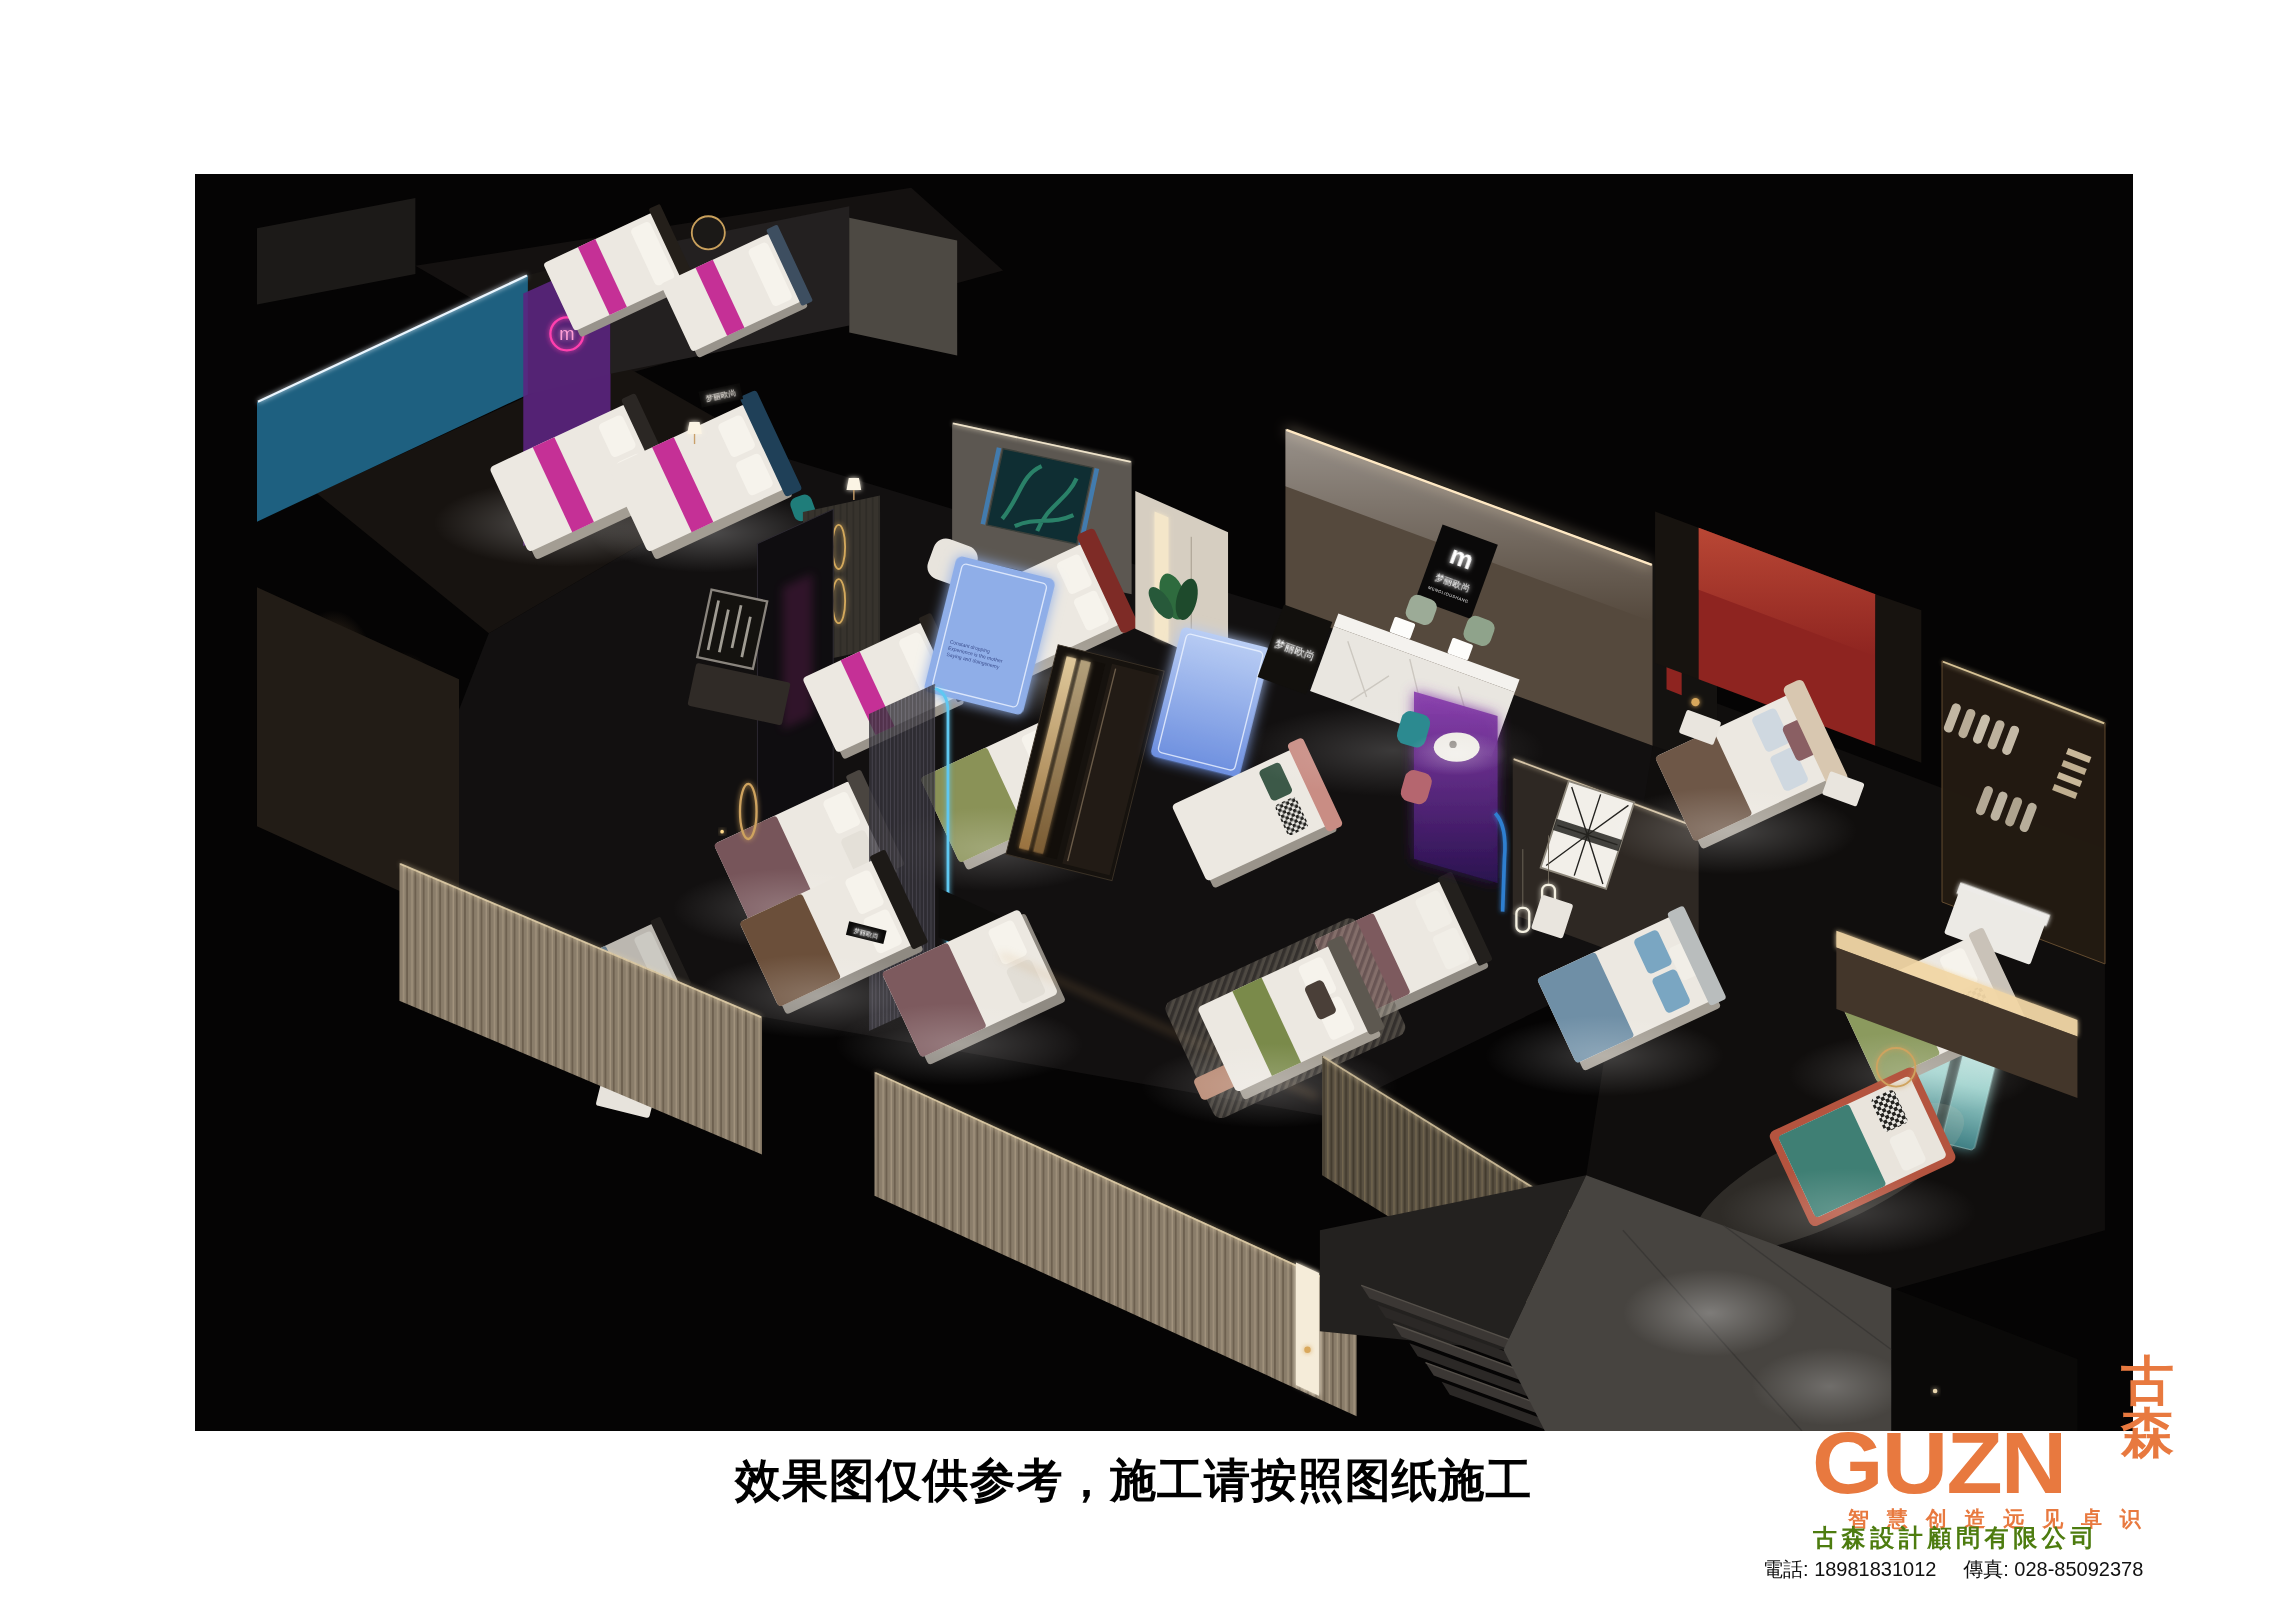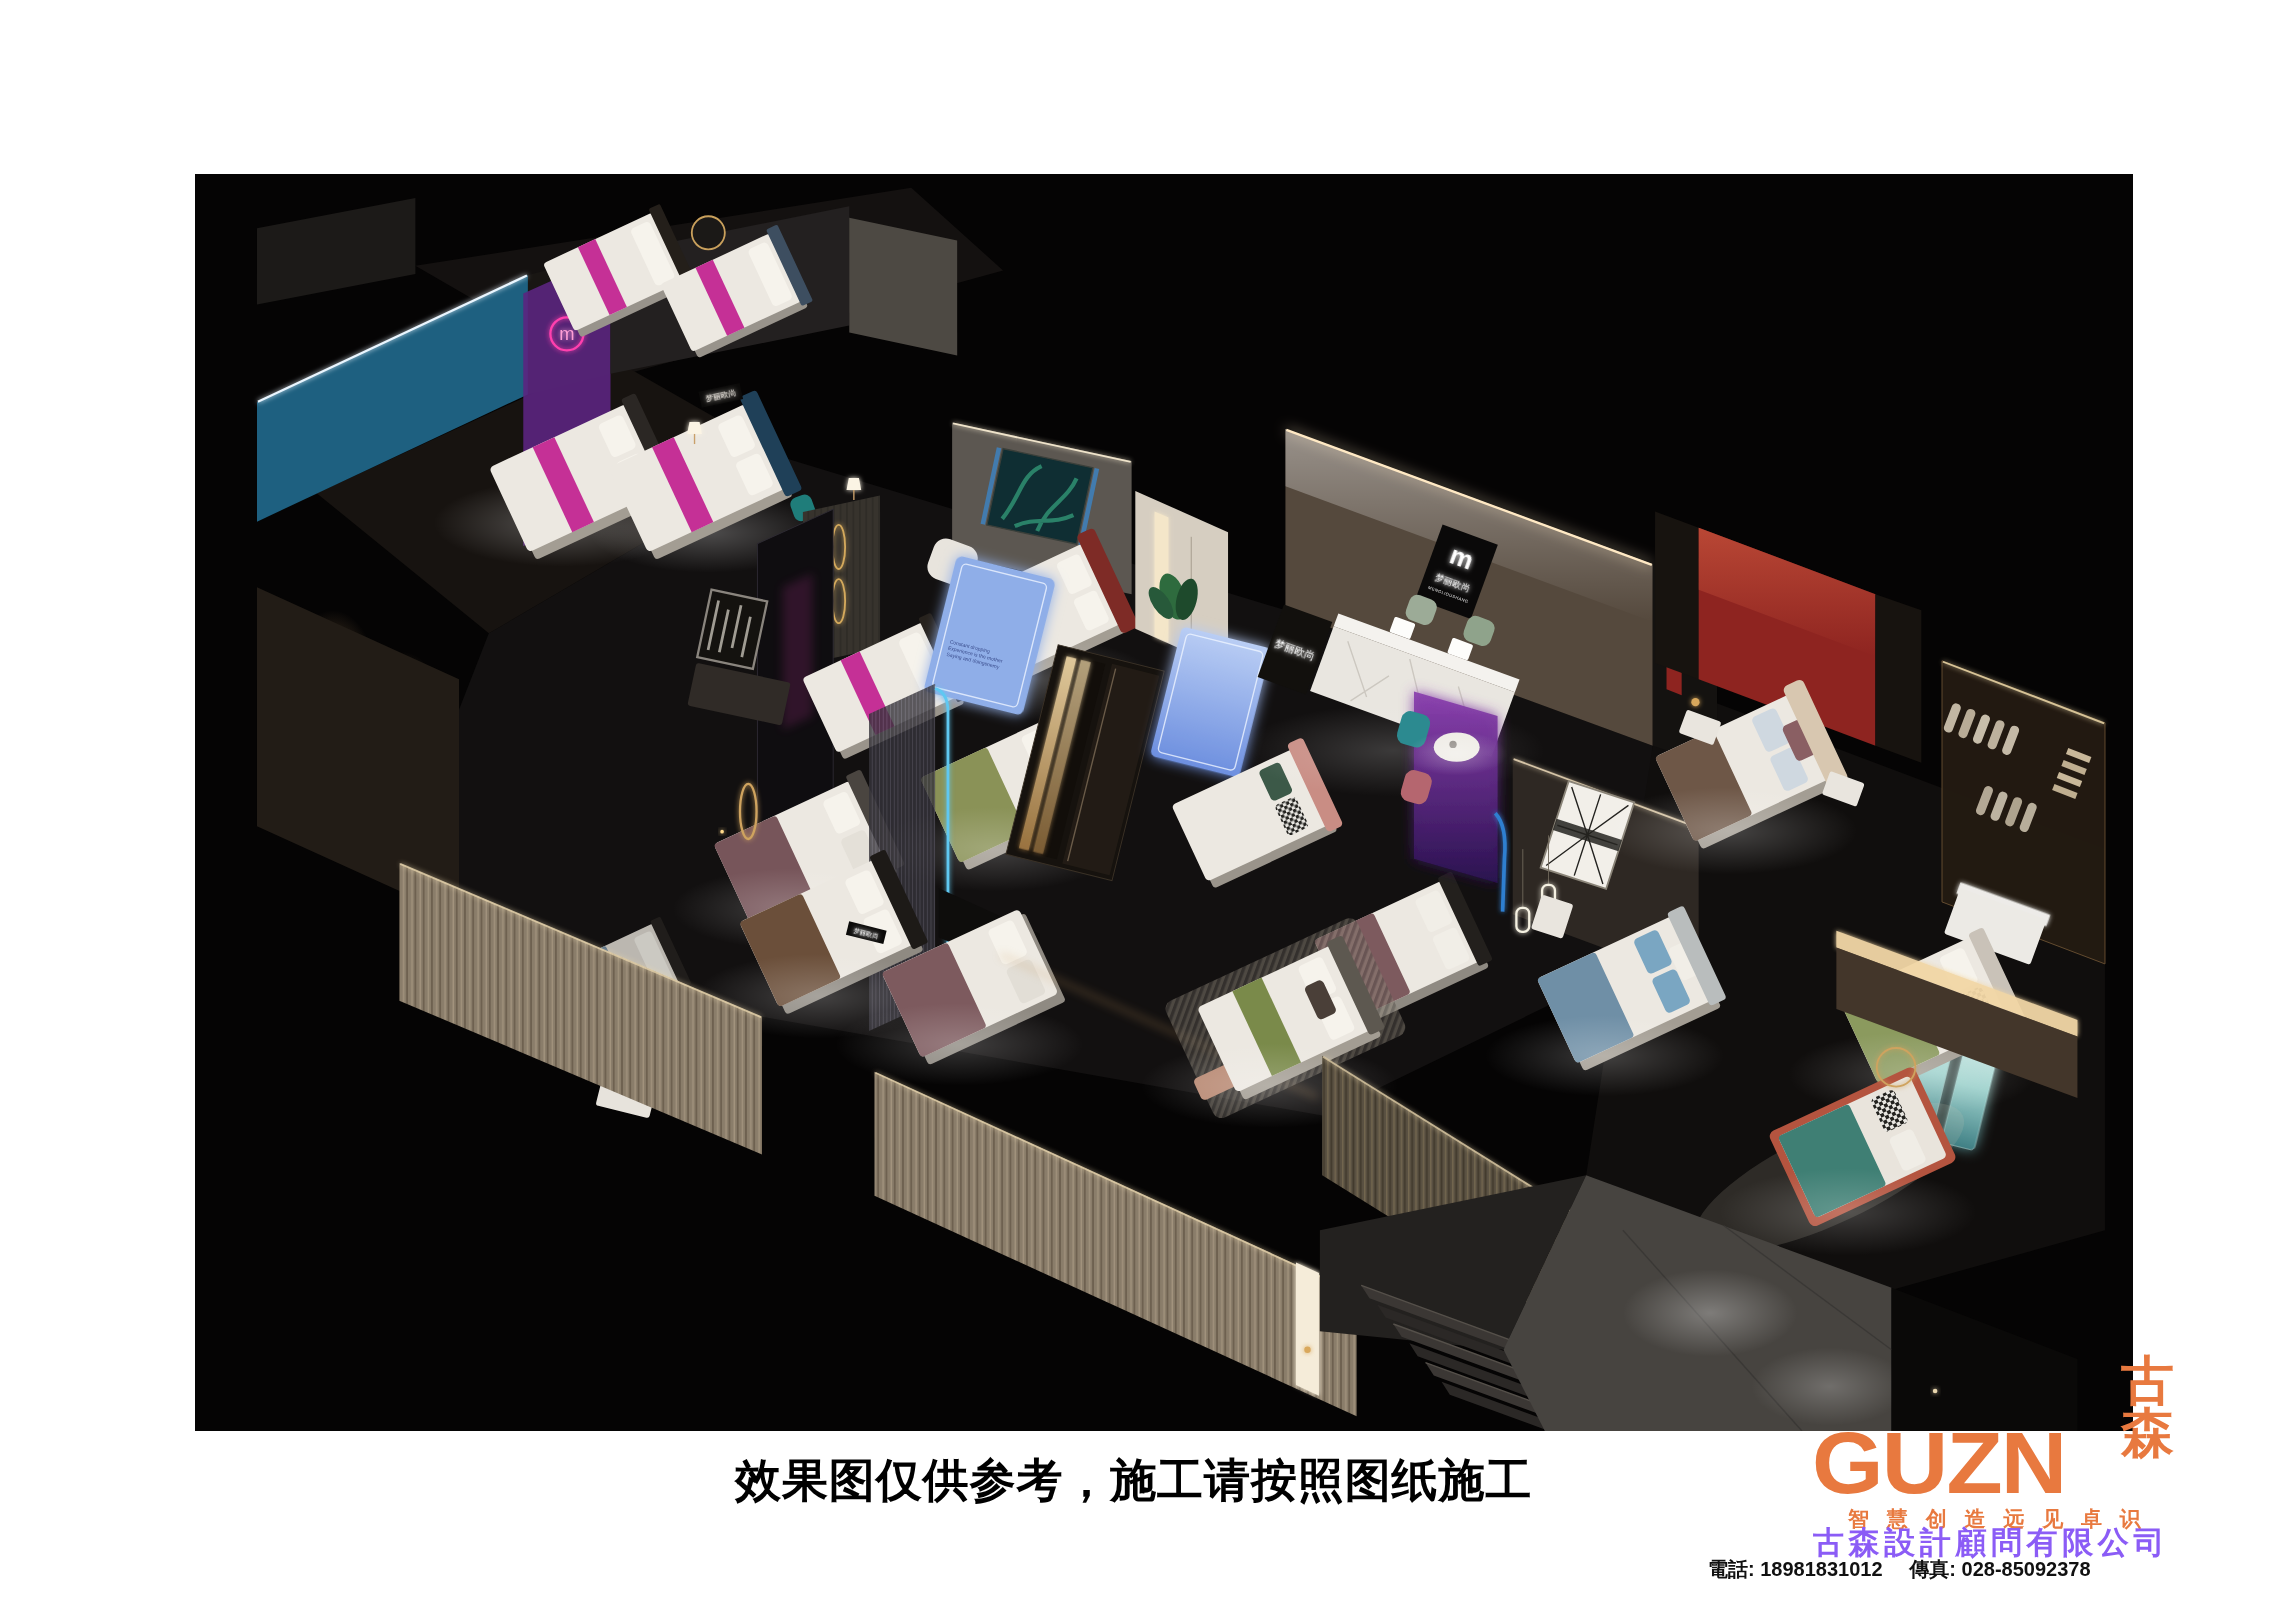--- a/index.html
+++ b/index.html
@@ -11,23 +11,23 @@
                 background:#050404;overflow:hidden;}
   .render-frame svg{display:block;width:100%;height:100%;}
   .disclaimer{position:absolute;left:735px;top:1450px;width:849px;text-align:left;
               font-size:46px;font-weight:bold;color:#000;letter-spacing:0.9px;white-space:nowrap;}
   .logo-guzn{position:absolute;left:1812px;top:1420px;font-size:92px;line-height:1;
              font-weight:800;letter-spacing:-1.8px;transform:scaleY(.94);transform-origin:top left;}
   .logo-cn{position:absolute;left:2121px;top:1355px;width:42px;font-size:53px;line-height:.98;
            font-weight:bold;word-break:break-all;text-align:right;}
   .logo-tagline{position:absolute;left:1848px;top:1505px;font-size:21px;font-weight:bold;
                 letter-spacing:6px;white-space:nowrap;}
-  .logo-company{position:absolute;left:1813px;top:1522px;font-size:31px;font-weight:600;
-                color:#8b5cf6;letter-spacing:4.6px;white-space:nowrap;}
-  .logo-phone{position:absolute;left:1708px;top:1556px;font-size:20px;font-weight:bold;
+  .logo-company{position:absolute;left:1813px;top:1522px;font-size:24px;font-weight:600;
+                color:#4d7c0f;letter-spacing:4.6px;white-space:nowrap;}
+  .logo-phone{position:absolute;left:1763px;top:1556px;font-size:20px;font-weight:normal;
               color:#111;white-space:nowrap;}
   .logo-phone .sep{display:inline-block;width:15.6px;}
   text{font-family:"Liberation Sans","DejaVu Sans",sans-serif;}
 </style>
 </head>
 <body>
 
 <div class="page">
 
 

